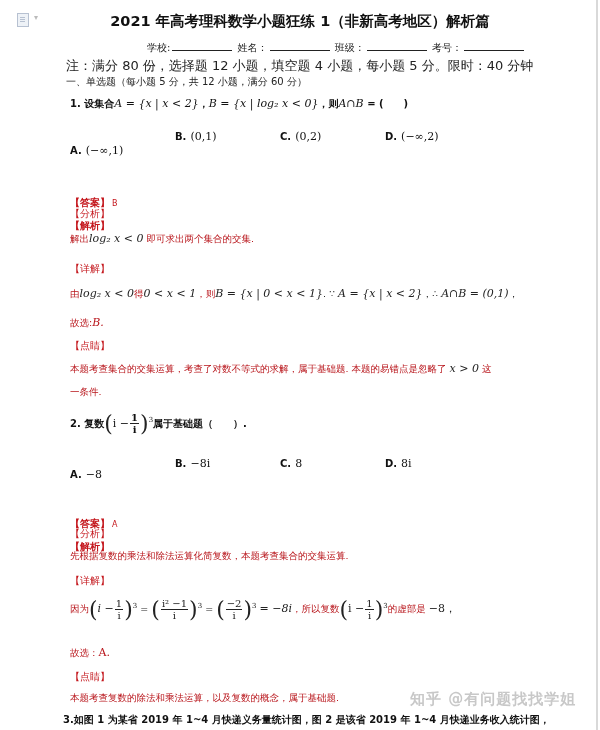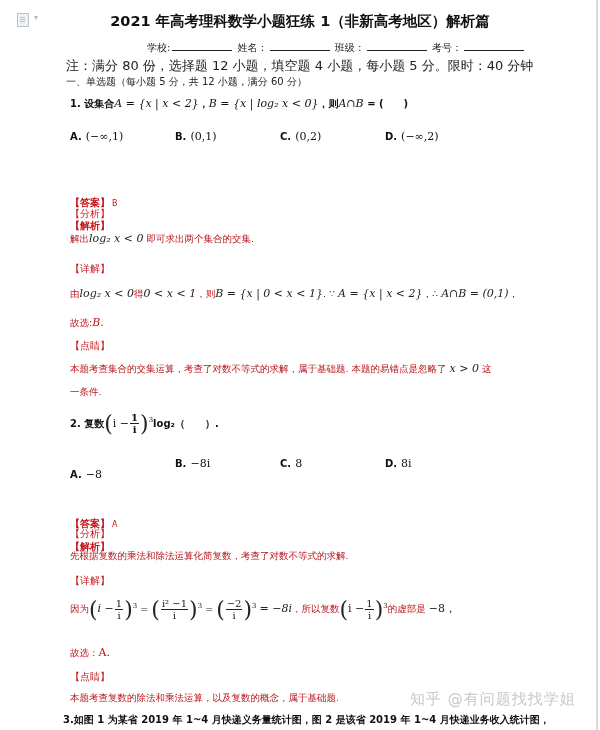--- a/index.html
+++ b/index.html
@@ -29,21 +29,21 @@
   .tag-light { left:70px; font-size:10px; color:#c4161c;font-family:Liberation Mono, monospace; }
   .body-red { left:70px; font-size:9.5px; color:#b8141a; }
   .ans-val { font-weight:normal; font-size:8px; margin-left:2px; }
 
   .frac { display:inline-flex; flex-direction:column; align-items:center; vertical-align:middle; font-family:"DejaVu Serif", serif; font-size:10px; line-height:11px; margin:0 1px; }
   .frac .num { border-bottom:1px solid #222; padding:0 1px; }
   .paren { font-family:"DejaVu Serif", serif; font-size:22px; font-weight:normal; vertical-align:middle; color:#222; line-height:1; }
   .sup { font-size:7px; vertical-align:super; font-family:"DejaVu Serif", serif; font-weight:normal; color:#222; }
   .dark { color:#222; }
 
-  .watermark { position:absolute; left:410px; top:690px; font-size:15px; color:#c8c8c8; letter-spacing:1px; white-space:nowrap; }
+  .watermark { position:absolute; left:410px; top:690px; font-size:15px; color:#c8c8c8; letter-spacing:1px; white-space:nowrap;font-weight:bold; }
   .q3 { left:63px; top:713px; font-size:10px; font-weight:bold; color:#111; }
 </style>
 </head>
 <body>
 
 <div class="right-border"></div>
 <div class="doc-icon"></div>
 <div class="doc-caret">▾</div>
 
 <div class="abs title">2021 年高考理科数学小题狂练 1（非新高考地区）解析篇</div>
@@ -56,21 +56,21 @@
 </div>
 
 <div class="abs note">注：满分 80 份，选择题 12 小题，填空题 4 小题，每小题 5 分。限时：40 分钟</div>
 <div class="abs section">一、单选题（每小题 5 分，共 12 小题，满分 60 分）</div>
 
 <div class="abs q" style="top:97px;">
   <span>1.</span>
   <span>设集合</span><span class="math">A = {x | x &lt; 2}</span><span>，</span><span class="math">B = {x | log₂ x &lt; 0}</span><span>，则</span><span class="math">A∩B</span><span> = (　　)</span>
 </div>
 
-<div class="abs opt" style="top:130px; left:70px;text-align:center;"><b>A.</b><span class="mathn">(−∞,1)</span></div>
+<div class="abs opt" style="top:144px; left:70px;text-align:center;"><b>A.</b><span class="mathn">(−∞,1)</span></div>
 <div class="abs opt" style="top:130px; left:175px;"><b>B.</b><span class="mathn">(0,1)</span></div>
 <div class="abs opt" style="top:130px; left:280px;"><b>C.</b><span class="mathn">(0,2)</span></div>
 <div class="abs opt" style="top:130px; left:385px;"><b>D.</b><span class="mathn">(−∞,2)</span></div>
 
 <div class="abs tag" style="top:160px;"><span>【答案】</span><span class="ans-val">B</span></div>
 <div class="abs tag" style="top:183px;">【解析】</div>
 <div class="abs tag-light" style="top:207px;">【分析】</div>
 <div class="abs body-red" style="top:232px;">
   <span>解出</span><span class="math dark">log₂ x &lt; 0</span><span> 即可求出两个集合的交集.</span>
 </div>
@@ -81,32 +81,32 @@
 <div class="abs body-red" style="top:316px;"><span>故选:</span><span class="math">B.</span></div>
 <div class="abs tag-light" style="top:339px;">【点睛】</div>
 <div class="abs body-red" style="top:362px;"><span>本题考查集合的交集运算，考查了对数不等式的求解，属于基础题. 本题的易错点是忽略了</span> <span class="math dark">x &gt; 0</span> <span>这</span></div>
 <div class="abs body-red" style="top:386px;">一条件.</div>
 
 <div class="abs q" style="top:412px;">
   <span>2.</span>
   <span>复数</span><span class="paren">(</span><span class="mathn">i −</span><span class="frac">
       <span class="num">1</span>
       <span>i</span>
-    </span><span class="paren">)</span><span class="sup">3</span><span>log₂（　　）.</span>
+    </span><span class="paren">)</span><span class="sup">3</span><span>属于基础题（　　）.</span>
 </div>
 
 <div class="abs opt" style="top:468px; left:70px;"><b>A.</b><span class="mathn">−8</span></div>
 <div class="abs opt" style="top:457px; left:175px;"><b>B.</b><span class="mathn">−8i</span></div>
 <div class="abs opt" style="top:457px; left:280px;"><b>C.</b><span class="mathn">8</span></div>
 <div class="abs opt" style="top:457px; left:385px;"><b>D.</b><span class="mathn">8i</span></div>
 
 <div class="abs tag" style="top:481px;"><span>【答案】</span><span class="ans-val">A</span></div>
 <div class="abs tag" style="top:504px;">【解析】</div>
 <div class="abs tag-light" style="top:527px;">【分析】</div>
-<div class="abs body-red" style="top:550px;">先根据复数的乘法和除法运算化简复数，考查了对数不等式的求解.</div>
+<div class="abs body-red" style="top:550px;">先根据复数的乘法和除法运算化简复数，本题考查集合的交集运算.</div>
 <div class="abs tag-light" style="top:574px;">【详解】</div>
 
 <div class="abs body-red" style="top:598px;">
   <span>因为</span><span class="paren">(</span><span class="math dark">i −</span><span class="frac dark">
       <span class="num">1</span>
       <span>i</span>
     </span><span class="paren">)</span><span class="sup">3</span>
   <span class="dark">=</span>
   <span class="paren">(</span><span class="frac dark">
       <span class="num">i² −1</span>

